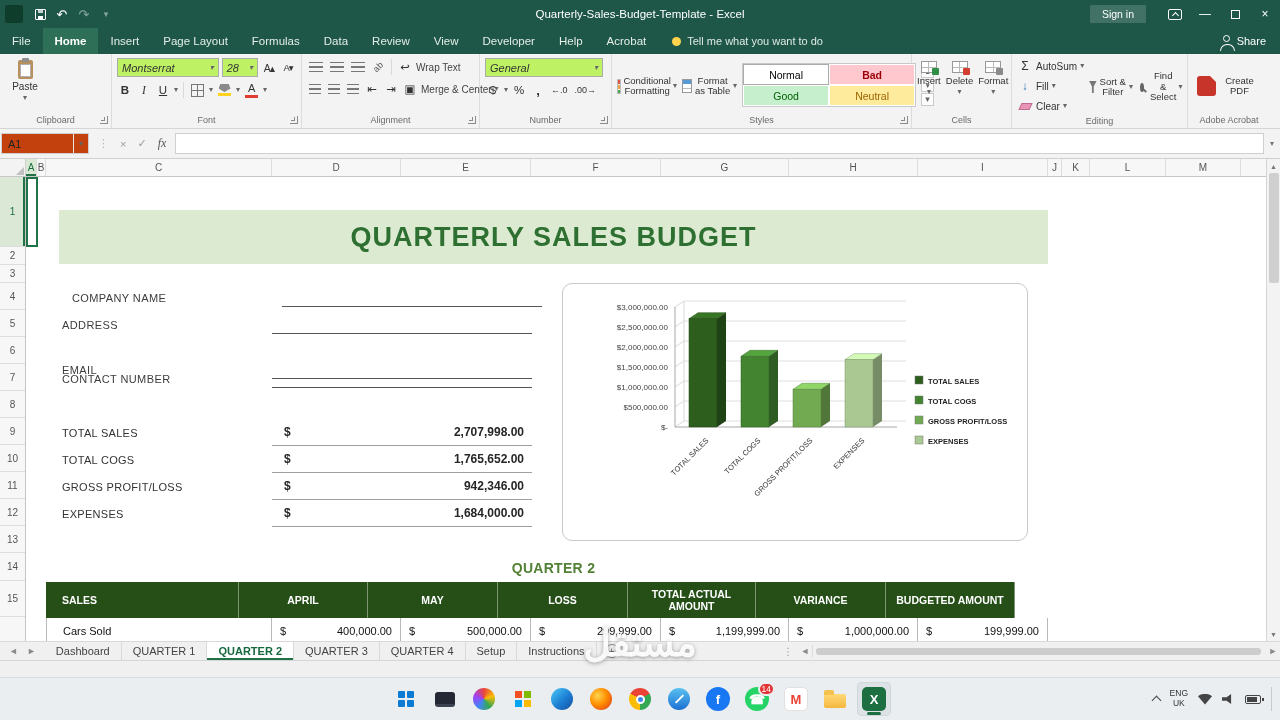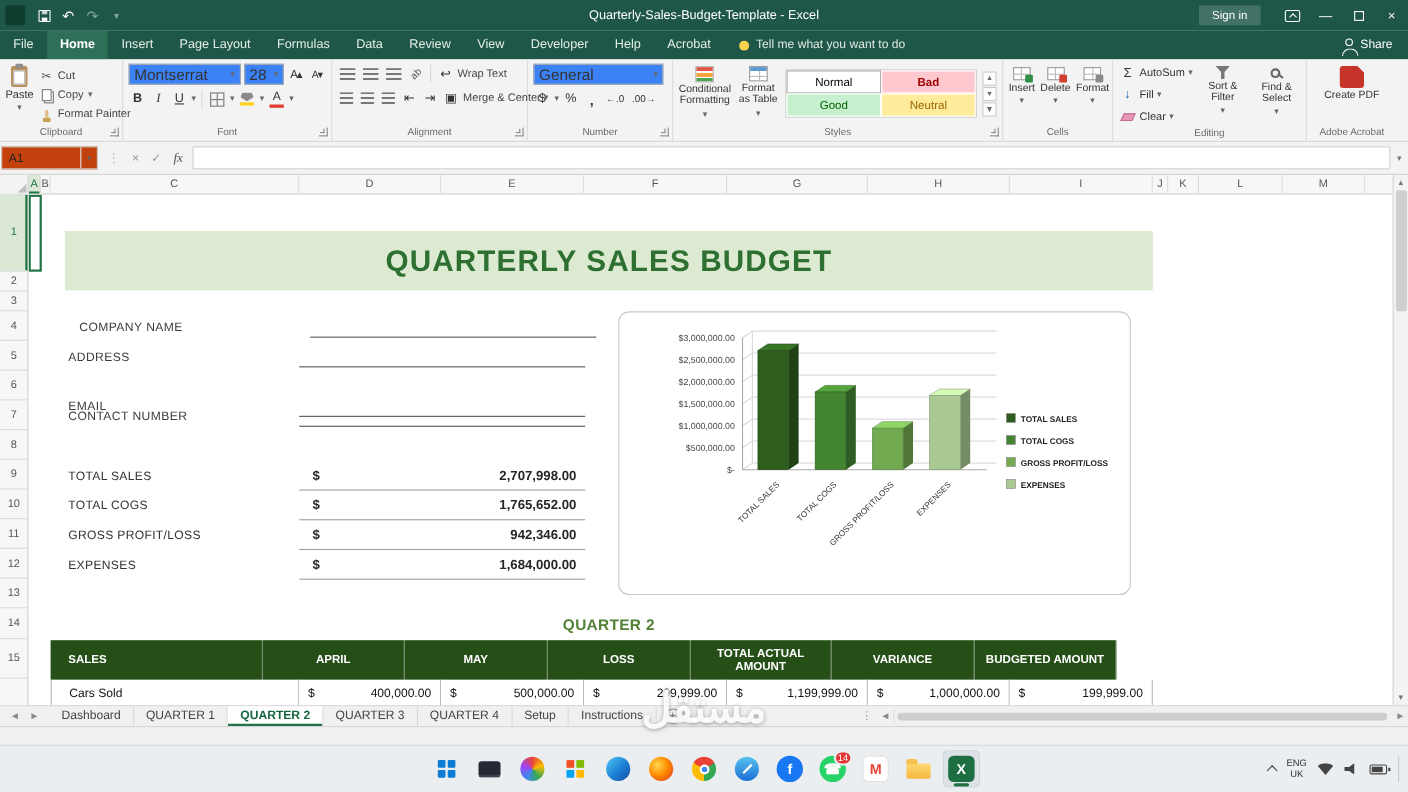--- a/index.html
+++ b/index.html
@@ -53,21 +53,21 @@
   .clipico::before { content:""; position:absolute; left:2px; right:2px; top:4px; bottom:2px; background:#fff; border:1px solid #b0b0b0; }
   .clipico::after { content:""; position:absolute; left:4px; right:4px; top:-2px; height:4px; background:#8f8f8f; border-radius:1px; }
   .smalls { display:flex; flex-direction:column; gap:1px; padding-top:3px; }
   .sbtn { display:flex; align-items:center; gap:4px; font-size:10px; color:#444; height:16px; white-space:nowrap; }
   .sic { width:13px; display:flex; align-items:center; justify-content:center; font-size:11px; color:#555; }
   .i-scissors::after { content:"✂"; }
   .cpy { width:9px; height:11px; border:1px solid #777; background:#fff; box-shadow:2px 2px 0 -1px #fff,2px 2px 0 #777; }
   .brsh { width:3px; height:7px; background:#e0c089; position:relative; border-radius:1px; }
   .brsh::after { content:""; position:absolute; left:-2px; top:7px; width:7px; height:4px; background:#c8a24e; border-radius:1px; }
 
-  .selbox { height:19px; background:#3b82f6; border:1px solid #ababab; display:flex; align-items:center; justify-content:space-between; font-size:14px; color:#333; padding:0 4px; gap:3px; }
+  .selbox { height:19px; background:#bef264; border:1px solid #ababab; display:flex; align-items:center; justify-content:space-between; font-size:11px; color:#333; padding:0 4px; gap:3px;font-style:italic; }
   .fbtn { height:18px; min-width:16px; padding:0 2px; display:flex; align-items:center; justify-content:center; font-size:11.5px; color:#333; }
   .i-bold::after { content:"B"; font-weight:bold; }
   .i-italic::after { content:"I"; font-family:"Liberation Serif",serif; font-style:italic; }
   .i-underline::after { content:"U"; text-decoration:underline; }
   .i-grow::after { content:"A▴"; font-size:10.5px; letter-spacing:-1px; }
   .i-shrink::after { content:"A▾"; font-size:9.5px; letter-spacing:-1px; }
   .bord { width:13px; height:13px; border:1px solid #777; background:linear-gradient(#777,#777) center/100% 1px no-repeat,linear-gradient(#777,#777) center/1px 100% no-repeat; }
   .colstack { display:flex; flex-direction:column; align-items:center; gap:1px; }
   .buck { width:12px; height:8px; background:#8a8a8a; clip-path:polygon(15% 0,85% 0,100% 55%,50% 100%,0 55%); }
   .cbar { width:13px; height:3px; }
@@ -78,21 +78,21 @@
   .al { width:14px; height:11px; background:repeating-linear-gradient(to bottom,#777 0 1.5px,transparent 1.5px 4.5px); }
   .i-orient::after { content:"ab"; font-size:9px; display:inline-block; transform:rotate(-45deg); color:#555; }
   .i-indl::after { content:"⇤"; } .i-indr::after { content:"⇥"; }
   .i-wrap::after { content:"↩"; } .i-merge::after { content:"▣"; }
   .txtbtn { display:flex; align-items:center; gap:3px; font-size:10px; color:#444; height:18px; white-space:nowrap; }
 
   .i-dollarv::after { content:"$"; } .i-pct::after { content:"%"; }
   .i-comma::after { content:","; font-weight:bold; font-size:13px; }
   .i-incd::after { content:"←.0"; font-size:9px; } .i-decd::after { content:".00→"; font-size:9px; }
 
-  .bigbtn { width:60px; display:flex; flex-direction:column; align-items:center; gap:2px; font-size:9.5px; color:#333; text-align:center; line-height:1.1; padding-top:2px; }
+  .bigbtn { width:60px; display:flex; flex-direction:row; align-items:center; gap:2px; font-size:9.5px; color:#333; text-align:center; line-height:1.1; padding-top:2px; }
   .cfico { width:17px; height:15px; border:1px solid #bbb; background:linear-gradient(to bottom,#e25444 0 4px,#fff 4px 5px,#f2a33c 5px 9px,#fff 9px 10px,#4aa54e 10px 15px); }
   .ftico { width:17px; height:14px; border:1px solid #999; background-color:#fff; background-image:linear-gradient(#5b9bd5 0 4px,transparent 4px),linear-gradient(#bbb,#bbb),linear-gradient(#bbb,#bbb); background-size:100% 100%,100% 1px,1px 100%; background-position:0 0,0 8px,8px 0; background-repeat:no-repeat; }
   .gal { align-self:center; display:grid; grid-template-columns:86px 86px; grid-auto-rows:21px; background:#fff; border:1px solid #c9c9c9; }
   .gcell { display:flex; align-items:center; justify-content:center; font-size:10.5px; border:1px solid #fff; }
   .gcell.normal { background:#fff; color:#000; border:1px solid #ababab; }
   .gcell.bad { background:var(--style-bad-bg,#ffc7ce); color:var(--style-bad-text,#9c0006);font-weight:bold; }
   .gcell.good { background:var(--style-good-bg,#c6efce); color:var(--style-good-text,#006100); }
   .gcell.neutral { background:var(--style-neutral-bg,#ffeb9c); color:var(--style-neutral-text,#9c6500); }
   .galnav { display:flex; flex-direction:column; gap:1px; align-self:center; }
   .gbtn { width:13px; height:13px; border:1px solid #c9c9c9; background:#fdfdfd; font-size:6.5px; display:flex; align-items:center; justify-content:center; color:#666; }
@@ -266,39 +266,20 @@
   </div>
 
   <div class="ribbon">
 
     <div class="rgroup" style="width:112px">
       <div class="gbody">
         <div class="pastebtn">
           <span class="clipico"></span>
           <span>Paste</span>
           <span class="carr"></span>
-        </div>
-        <div class="smalls">
-          <div class="sbtn">
-              <span class="sic i-scissors"></span>
-              <span>Cut</span>
-            </div>
-          <div class="sbtn">
-              <span class="sic">
-                <span class="cpy"></span>
-              </span>
-              <span>Copy</span>
-              <span class="carr"></span>
-            </div>
-          <div class="sbtn">
-              <span class="sic">
-                <span class="brsh"></span>
-              </span>
-              <span>Format Painter</span>
-            </div>
         </div>
       </div>
       <div class="glabel">
           <span>Clipboard</span>
           <span class="launcher"></span>
         </div>
     </div>
 
     <div class="rgroup gbodycol" style="width:190px">
       <div class="gbody col">

